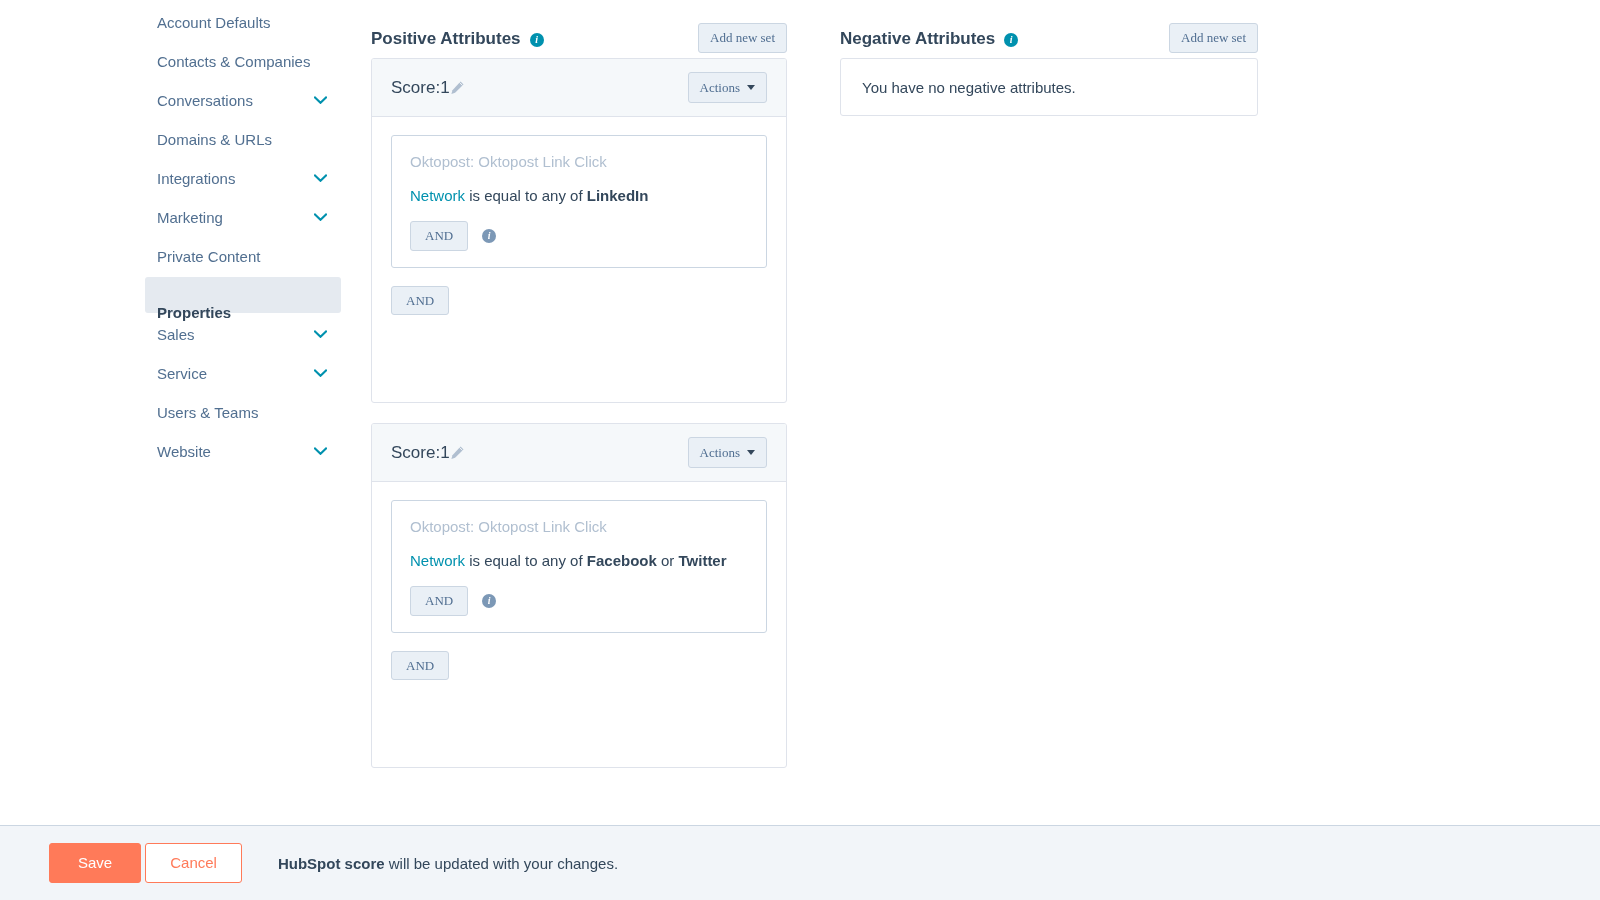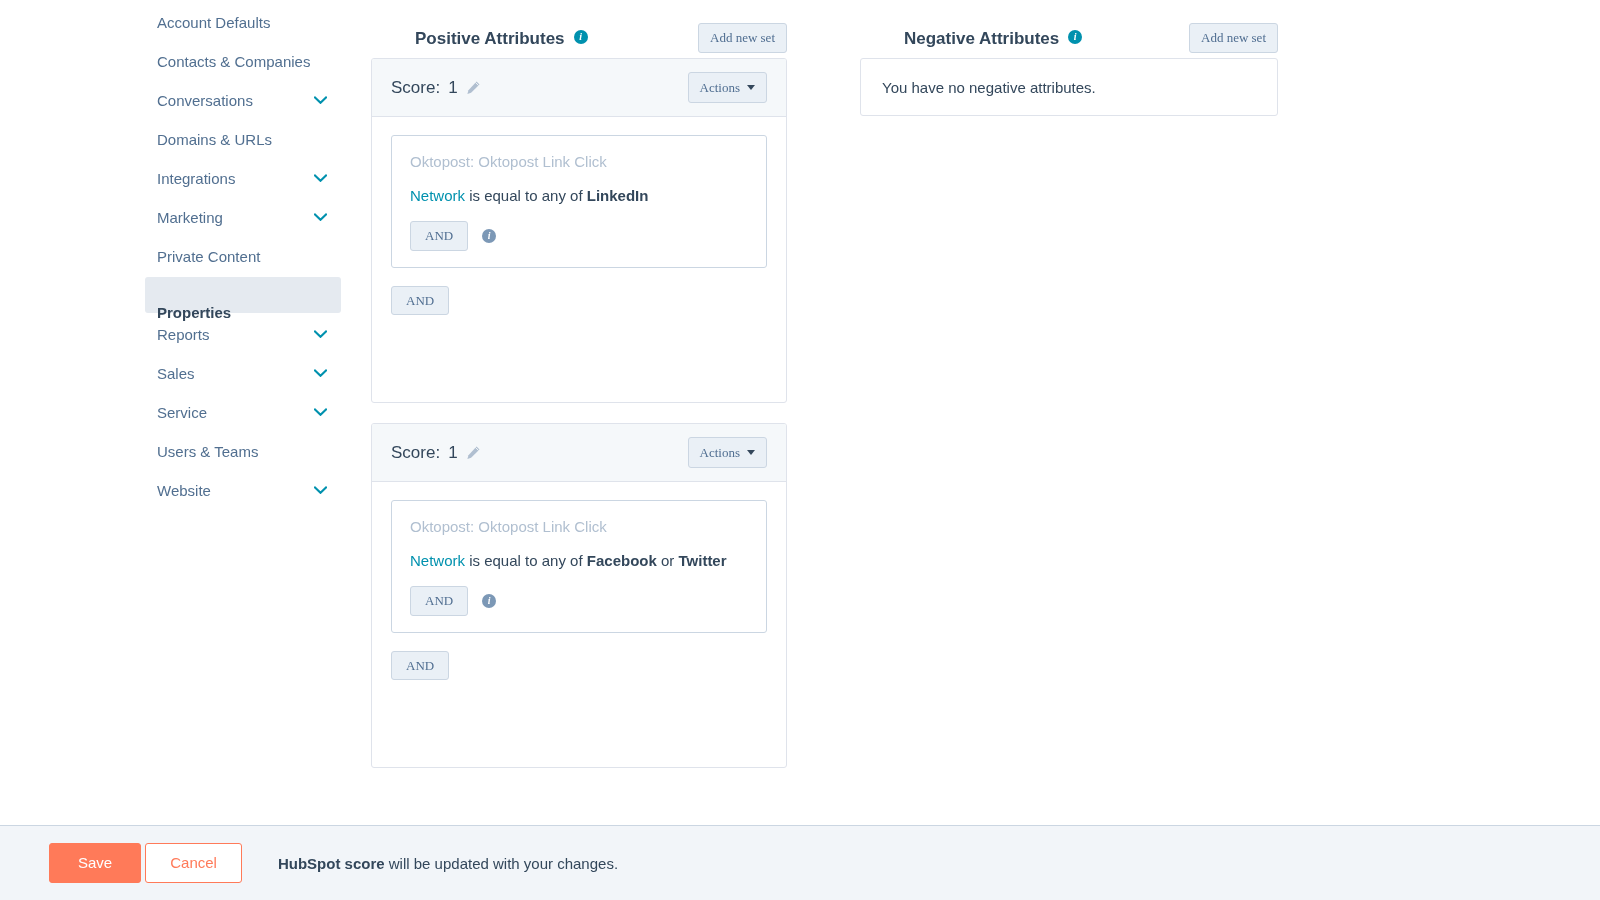--- a/index.html
+++ b/index.html
@@ -64,38 +64,37 @@
 
   
   .col-positive {
     position: absolute;
     left: 371px;
     top: 0;
     width: 416px;
   }
   .col-negative {
     position: absolute;
-    left: 860px;
+    left: 840px;
     top: 0;
     width: 418px;
   }
 
   .col-head {
     display: flex;
     align-items: center;
     justify-content: space-between;
     height: 58px;
     padding-top: 18px;
   }
 
   .col-title {
     display: flex;
-    align-items: flex-start;
+    align-items: flex-end;
     gap: 9px;
-    margin-left: 44px;
   }
   .col-title .ttl {
     font-size: 17px;
     font-weight: bold;
     color: #33475b;
     line-height: 1;
   }
 
   .info-icon {
     width: 14px;
@@ -154,21 +153,20 @@
     border-bottom: 1px solid #dfe3eb;
     height: 58px;
     display: flex;
     align-items: center;
     justify-content: space-between;
     padding: 0 19px;
   }
   .score-label {
     display: flex;
     align-items: center;
-    gap: 8px;
     font-size: 17px;
     color: #33475b;
     line-height: 1;
     justify-content: space-between;
   }
   .pencil { width: 15px; height: 15px; cursor: pointer; display:block; }
 
   .card-body {
     padding: 18px 19px 0 19px;
     height: 285px;
@@ -298,26 +296,20 @@
         <span class="nav-label">Marketing</span>
         <svg class="chev" viewBox="0 0 13 8">
           <path d="M1 1.5 L6.5 6.8 L12 1.5" fill="none" stroke="#0091ae" stroke-width="2.1" stroke-linecap="square"></path>
         </svg>
       </div>
       <div class="nav-item">
         <span class="nav-label">Private Content</span>
       </div>
       <div class="nav-item active">
         <span class="nav-label">Properties</span>
-      </div>
-      <div class="nav-item">
-        <span class="nav-label">Reports</span>
-        <svg class="chev" viewBox="0 0 13 8">
-          <path d="M1 1.5 L6.5 6.8 L12 1.5" fill="none" stroke="#0091ae" stroke-width="2.1" stroke-linecap="square"></path>
-        </svg>
       </div>
       <div class="nav-item">
         <span class="nav-label">Sales</span>
         <svg class="chev" viewBox="0 0 13 8">
           <path d="M1 1.5 L6.5 6.8 L12 1.5" fill="none" stroke="#0091ae" stroke-width="2.1" stroke-linecap="square"></path>
         </svg>
       </div>
       <div class="nav-item">
         <span class="nav-label">Service</span>
         <svg class="chev" viewBox="0 0 13 8">

